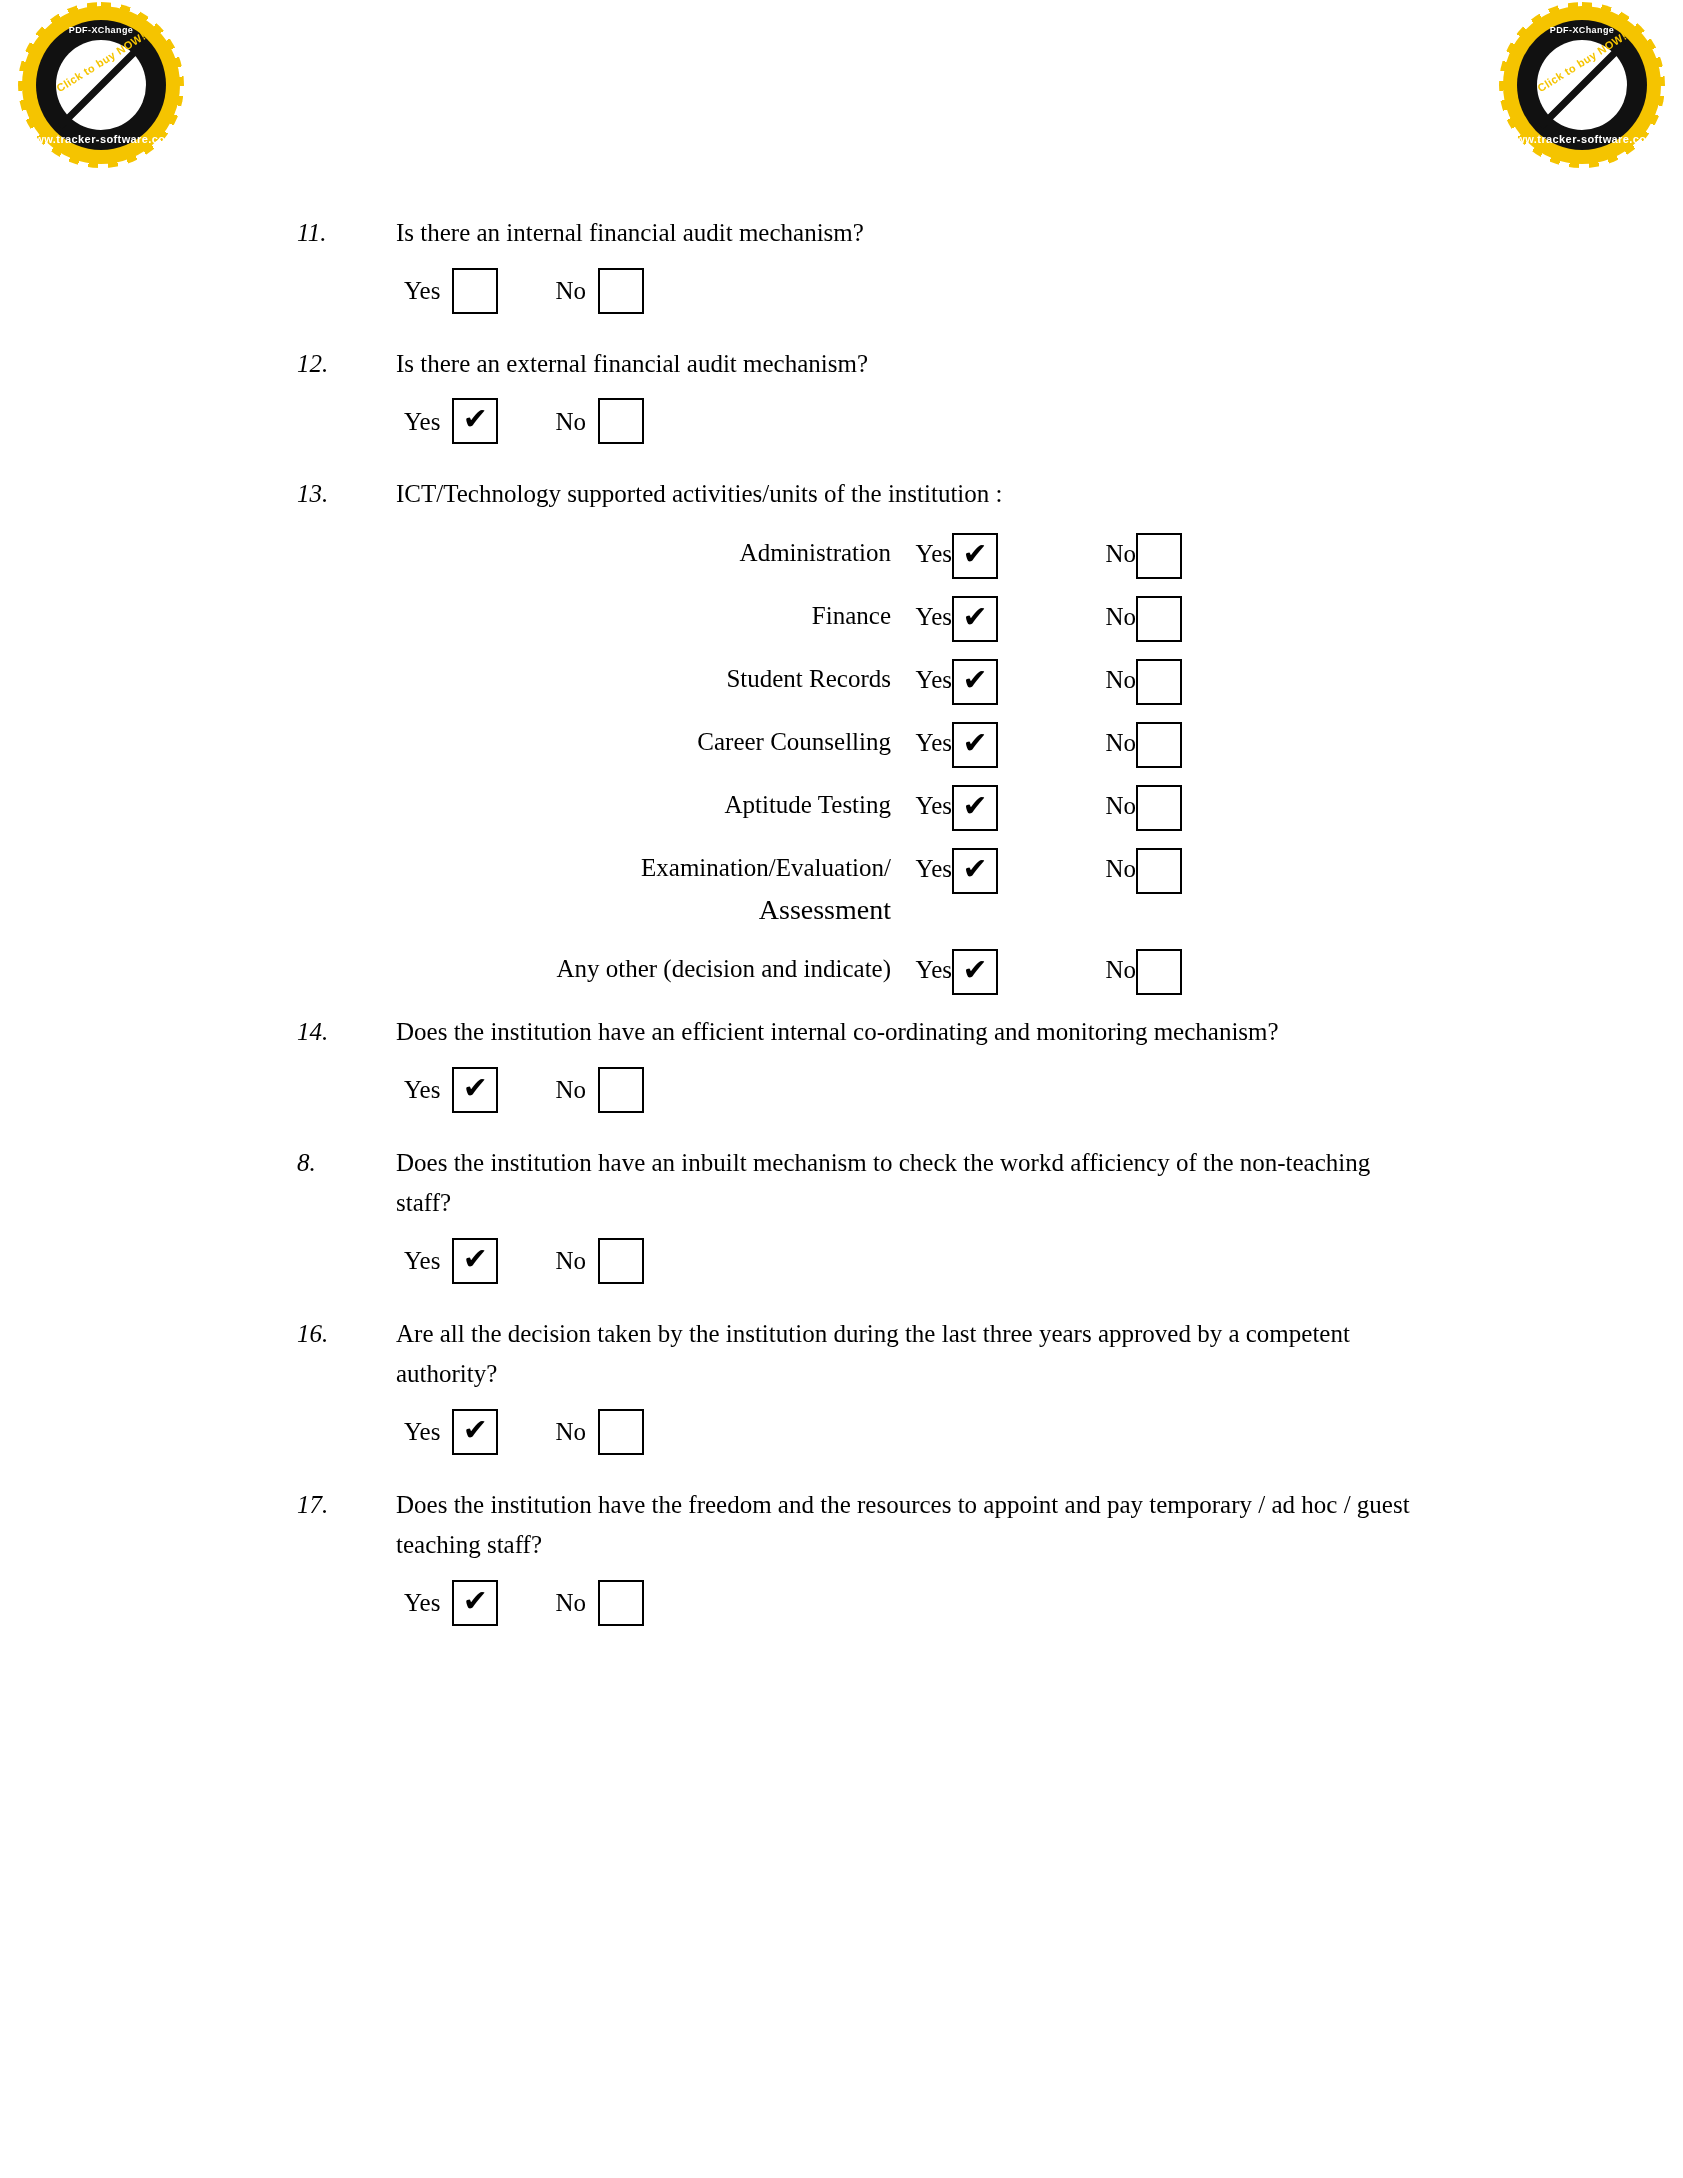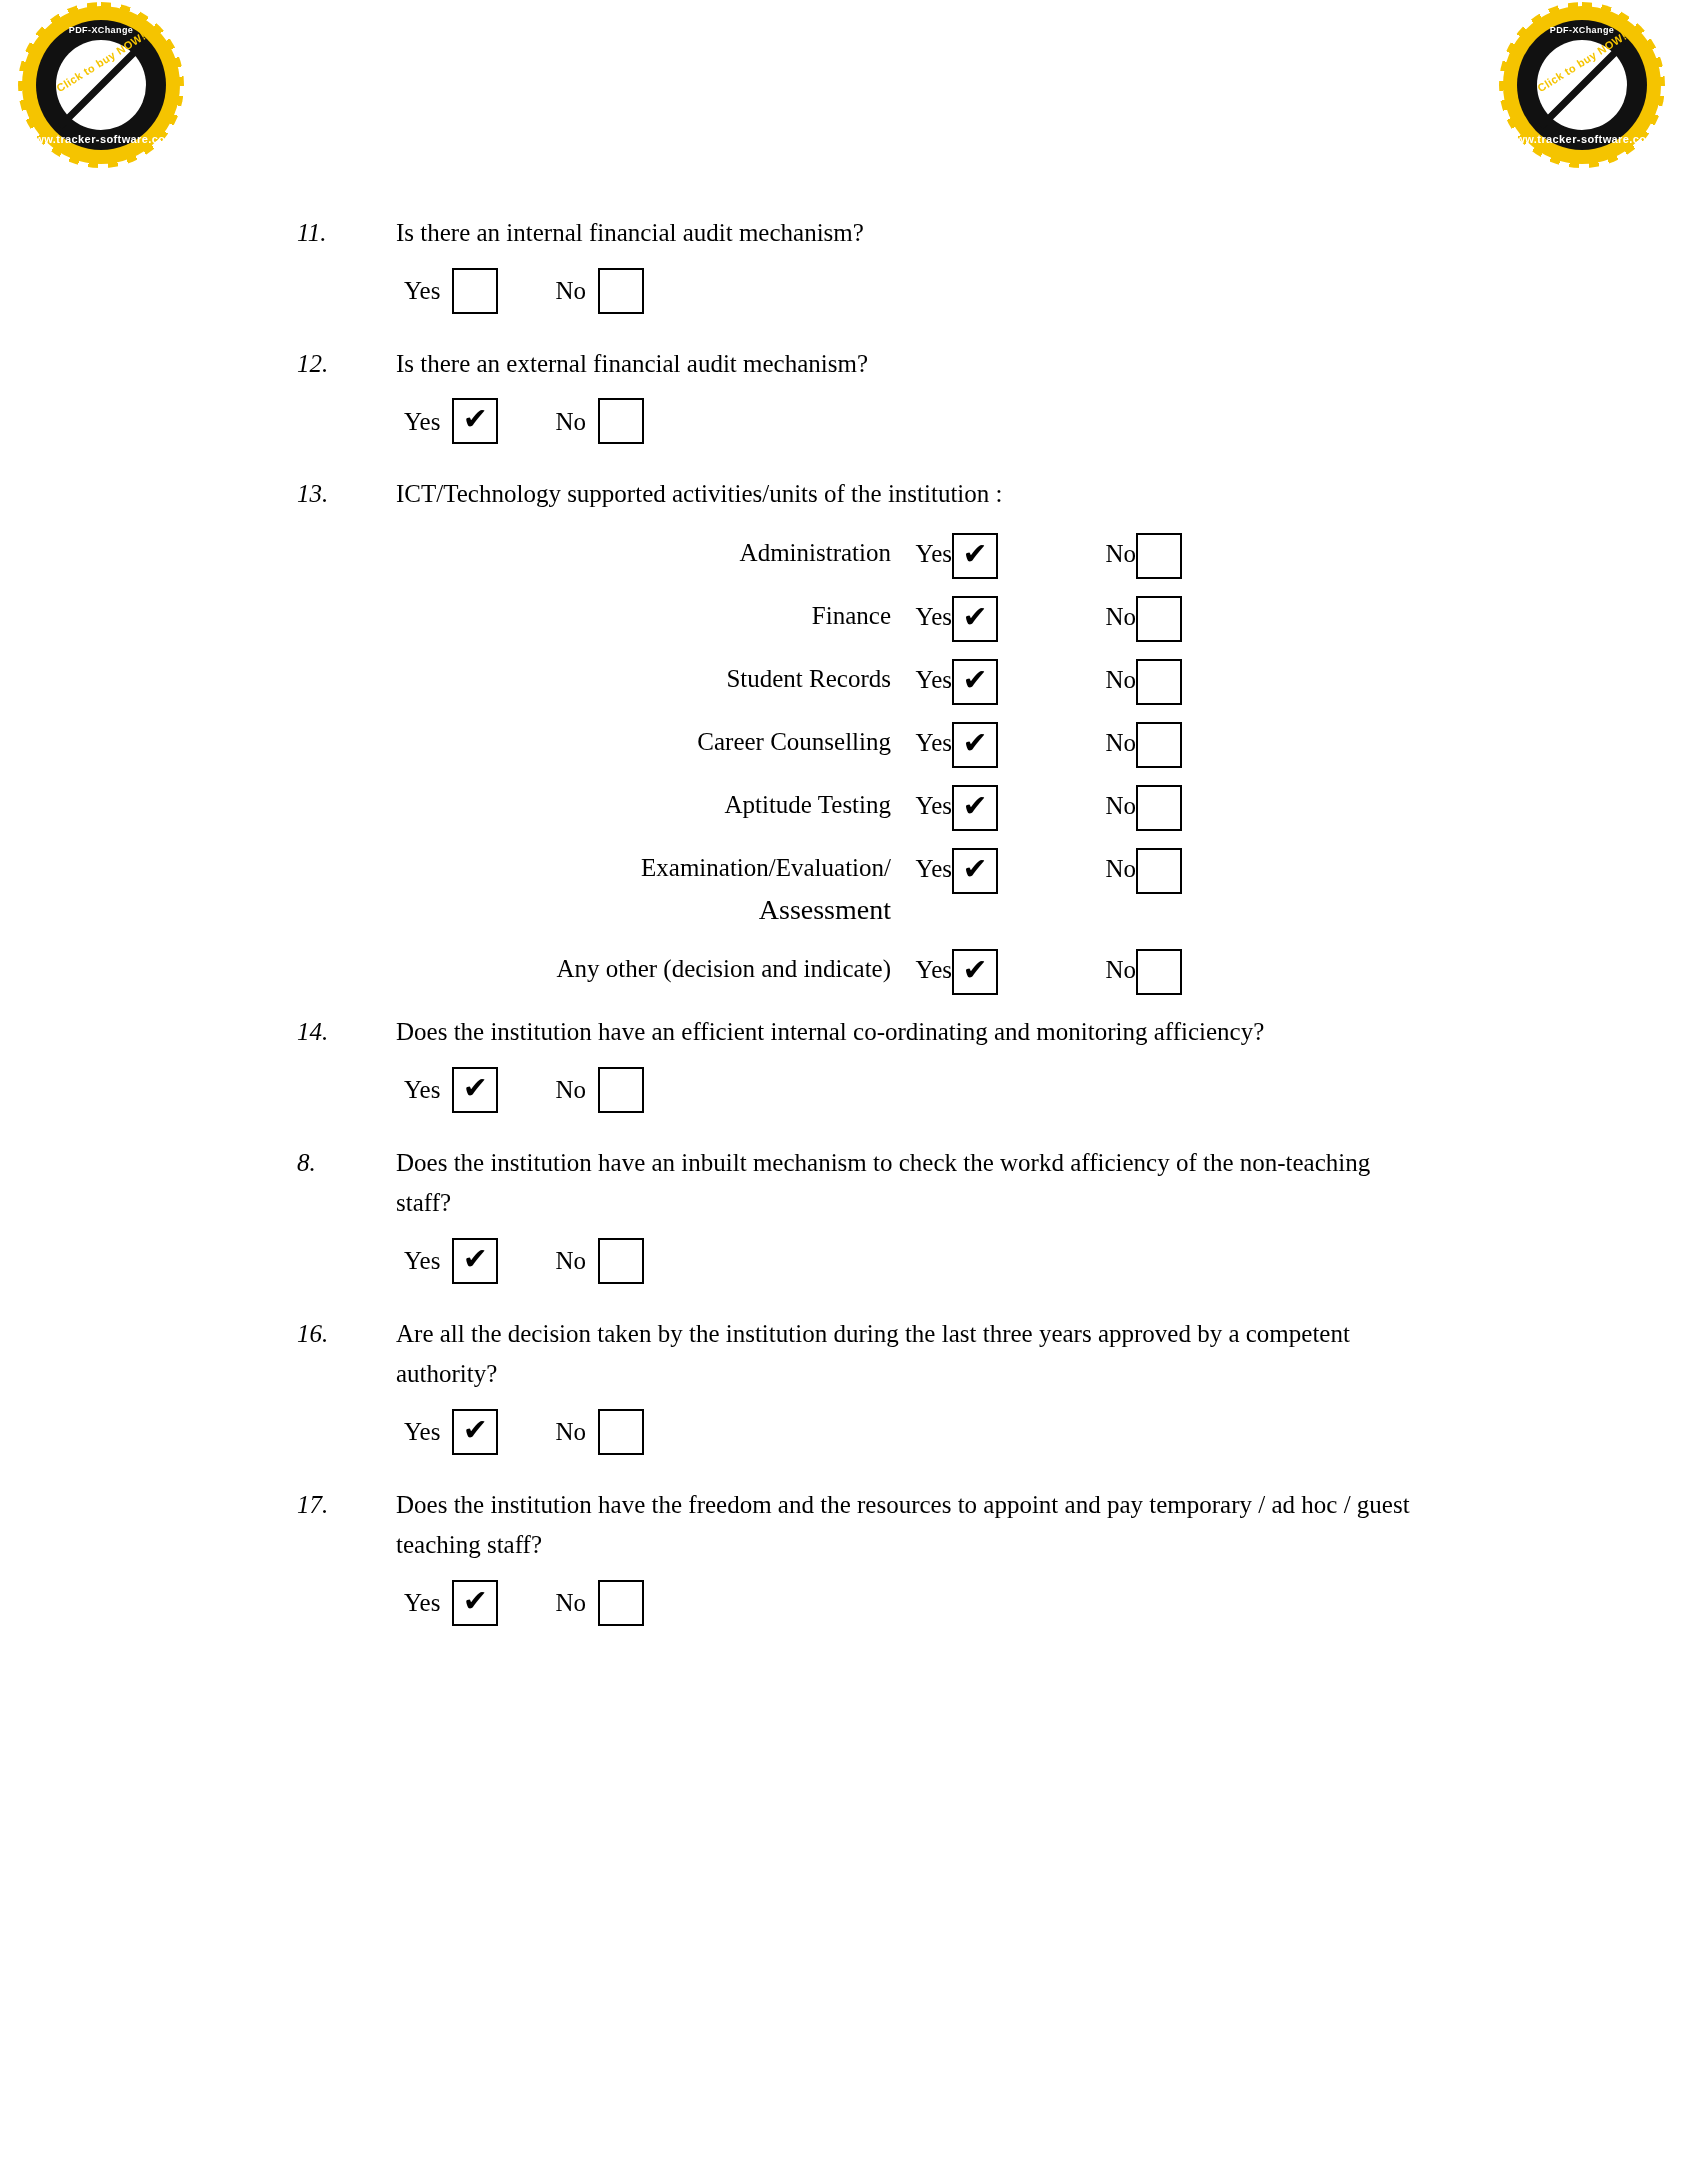--- a/index.html
+++ b/index.html
@@ -332,21 +332,21 @@
           <div class="no-lbl">No</div>
           <span class="box"></span>
         </div>
 
       </div>
     </div>
 
     <div class="qblock">
       <div class="qrow">
         <div class="qnum">14.</div>
-        <div class="qtext">Does the institution have an efficient internal co-ordinating and monitoring afficiency?</div>
+        <div class="qtext">Does the institution have an efficient internal co-ordinating and monitoring mechanism?</div>
       </div>
       <div class="ansline">
         <span class="lbl">Yes</span>
         <span class="box">
           <span class="tick">✔</span>
         </span>
         <span class="gap"></span>
         <span class="lbl">No</span>
         <span class="box"></span>
       </div>

